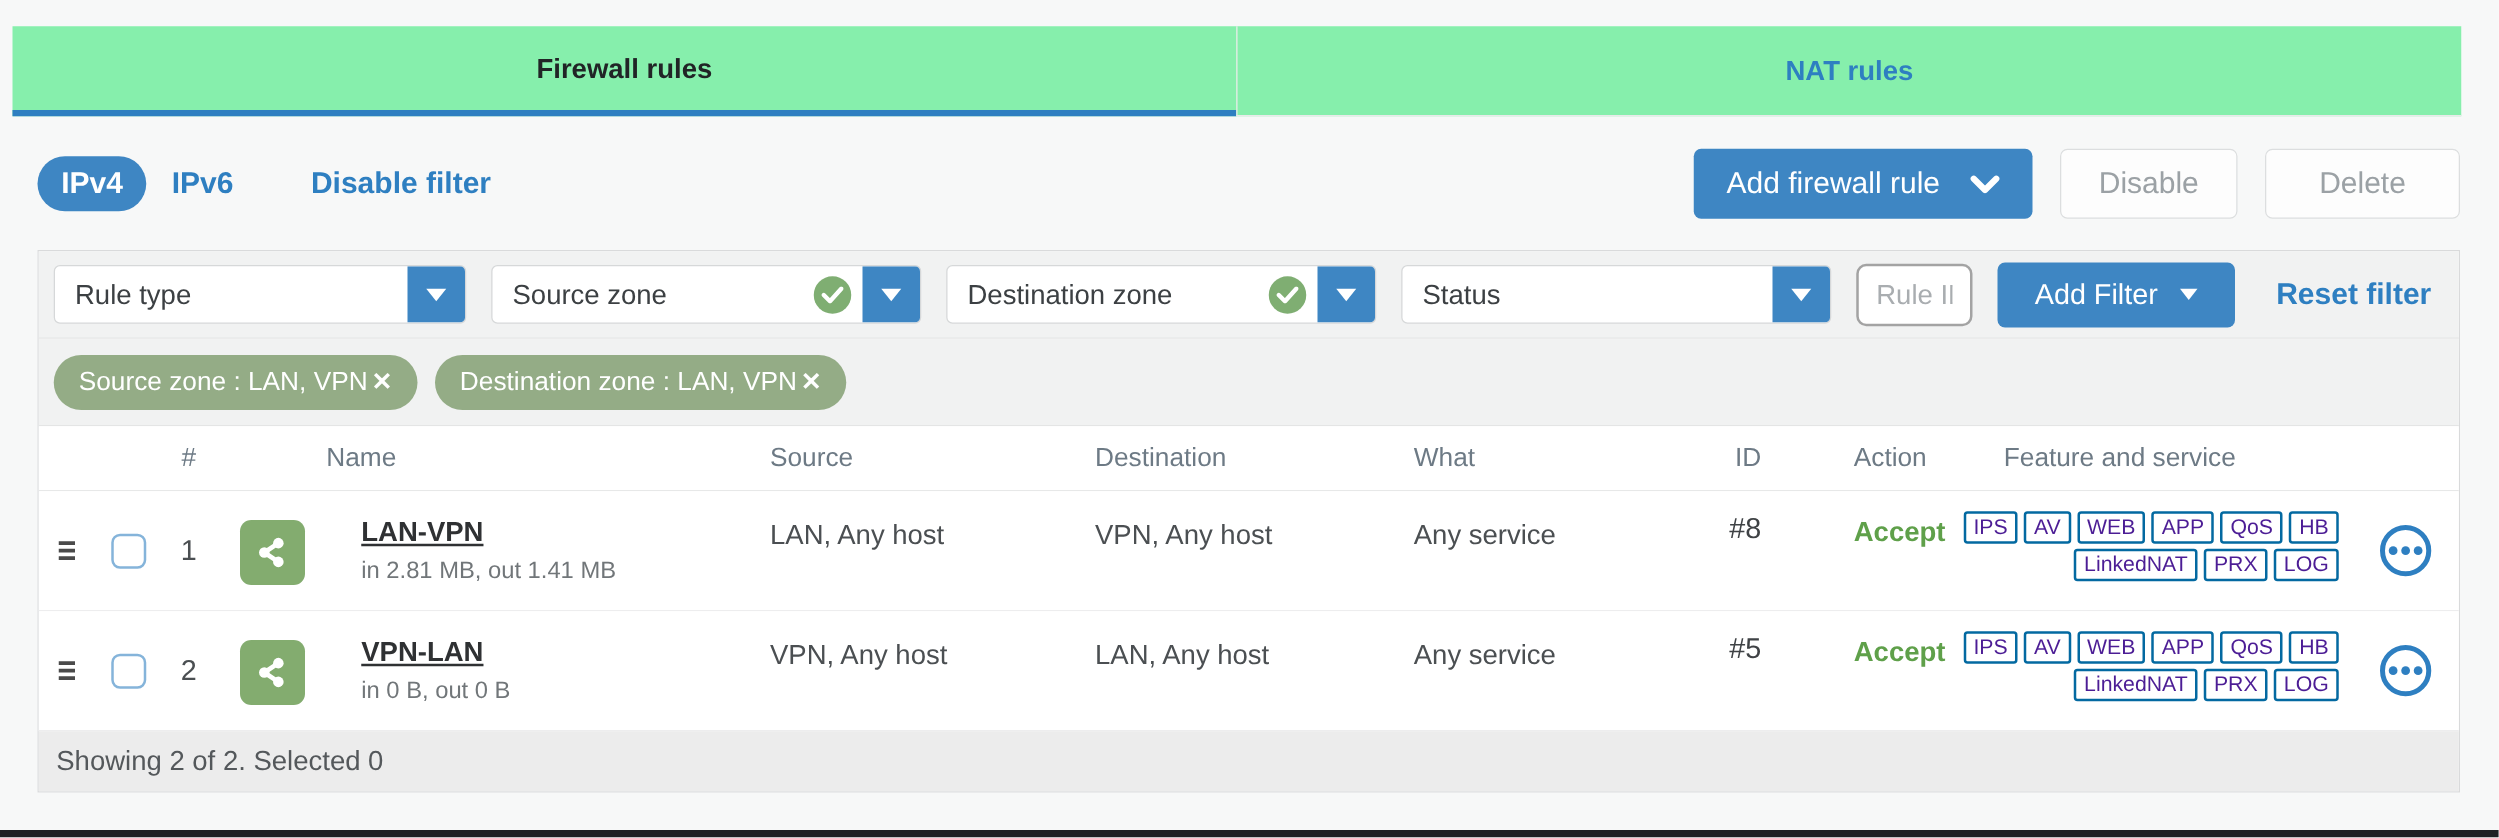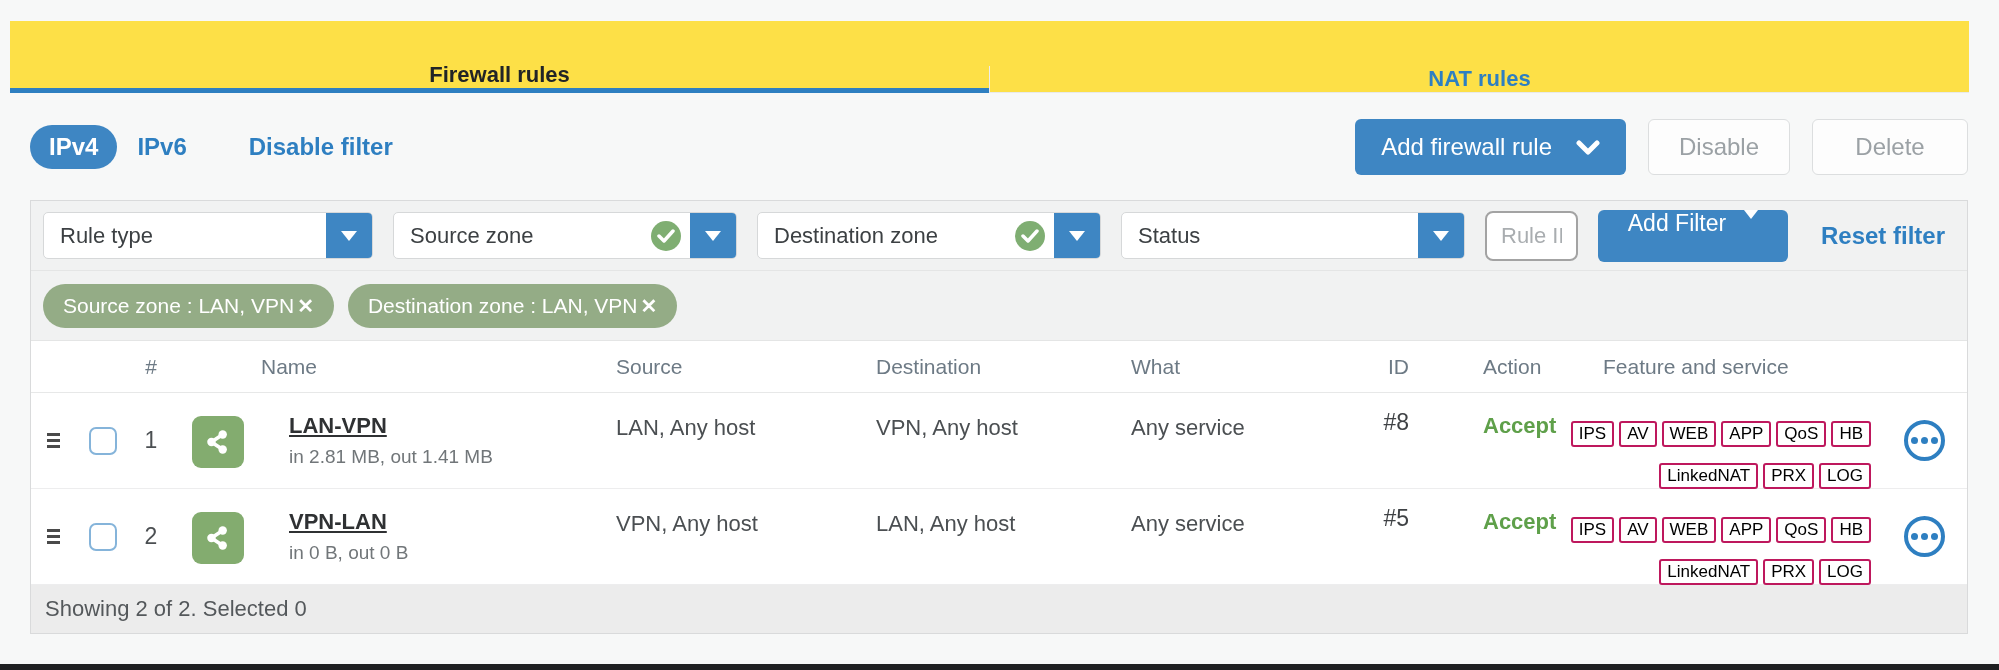--- a/index.html
+++ b/index.html
@@ -5,21 +5,21 @@
   * { margin:0; padding:0; box-sizing:border-box; }
   html,body { width:1999px; height:670px; }
   body {
     position:relative; overflow:hidden;
     background:#f7f8f8;
     font-family:"Liberation Sans", sans-serif;
     color:#4b4f52;
   }
 
   
-  .tabbar { position:absolute; left:10px; top:21px; width:1959px; height:72px; background:#fde047; display:flex;align-items:flex-end; }
+  .tabbar { position:absolute; left:10px; top:21px; width:1959px; height:72px; background:#86efac; display:flex; }
   .tab { flex:1; display:flex; align-items:center; justify-content:center;
          font-size:22px; font-weight:bold; color:#2e7fc1; cursor:pointer; border-bottom:1px solid #e9eaea; }
   .tab + .tab { border-left:1px solid #ececec; }
   .tab.active { color:#212426; border-bottom:5px solid #2e7fc1; }
 
   
   .toolbar { position:absolute; left:30px; top:115px; width:1938px; height:64px;
              display:flex; align-items:center; }
   .pill { background:#3e86c3; color:#fff; font-size:24px; font-weight:bold;
           border-radius:999px; padding:8px 19px; }
@@ -46,21 +46,21 @@
                   display:flex; align-items:center; justify-content:center; flex:none; }
   .combo-btn { width:46px; align-self:stretch; background:#3e86c3; display:flex;
                align-items:center; justify-content:center; flex:none; }
   .tri-down { width:0; height:0; border-left:8px solid transparent; border-right:8px solid transparent;
               border-top:10px solid #fff; }
   .ruleid-input { width:93px; height:50px; border:2px solid #a3a3a3; border-radius:8px;
                   font-size:22px; font-family:inherit; color:#5a5e61; padding:0 14px;
                   margin-right:20px; background:#fff; outline:none; }
   .ruleid-input::placeholder { color:#a9adb0; }
   .btn-addfilter { height:52px; width:190px; background:#3e86c3; border:none; border-radius:6px;
-                   color:#fff; font-size:23px; font-family:inherit; display:flex; align-items:flex-start;
+                   color:#fff; font-size:23px; font-family:inherit; display:flex; align-items:center;
                    justify-content:center; gap:18px; cursor:pointer; }
   .btn-addfilter .tri-down { border-left-width:7px; border-right-width:7px; border-top-width:9px; }
   .reset-filter { margin-left:auto; margin-right:10px; color:#2e7fc1; font-size:24px; font-weight:bold; cursor:pointer; }
 
   .chips-section { height:70px; background:#f1f2f2; border-bottom:1px solid #e4e5e5;
                    display:flex; align-items:center; padding:0 12px; gap:14px; }
   .chip { background:#94ac86; color:#fff; height:44px; border-radius:999px;
           display:flex; align-items:center; padding:0 20px; font-size:21px; gap:3px; }
   .chip-x { font-weight:bold; font-size:20px; cursor:pointer; }
 
@@ -93,22 +93,22 @@
   .num { font-size:23px; color:#4b4f52; }
 
   .rule-icon { width:52px; height:52px; border-radius:9px; background:#83ac6f; flex:none;
                display:flex; align-items:center; justify-content:center; }
   .name-block { margin-left:17px; }
   .rule-name { font-size:22px; font-weight:bold; color:#2f3133; text-decoration:underline; cursor:pointer; display:inline-block; }
   .rule-traffic { font-size:19px; color:#717679; margin-top:7px; }
 
   .badges { display:flex; flex-direction:column; align-items:flex-end; gap:4px; padding-right:10px; }
   .badge-line { display:flex; gap:5px; }
-  .badge { font-size:17px; color:#000000; border:2px solid #be185d; border-radius:3px;
-           padding:0 6px; line-height:22px; background:#fff; white-space:nowrap;margin-top:12px; }
+  .badge { font-size:17px; color:#4c1d95; border:2px solid #0369a1; border-radius:3px;
+           padding:0 6px; line-height:22px; background:#fff; white-space:nowrap; }
 
   .menu-btn { width:41px; height:41px; border-radius:50%; border:4px solid #2e7fc1; background:#fff;
               display:flex; align-items:center; justify-content:center; gap:3px; cursor:pointer; }
   .menu-btn i { width:7px; height:7px; border-radius:50%; background:#2e7fc1; display:block; }
 
   .tfoot { height:48px; background:#ececec; display:flex; align-items:center;
            padding-left:14px; font-size:22px; color:#54585b; }
 
   .bottom-bar { position:absolute; left:0; bottom:0; width:100%; height:6px; background:#1f2022; }
 </style>

